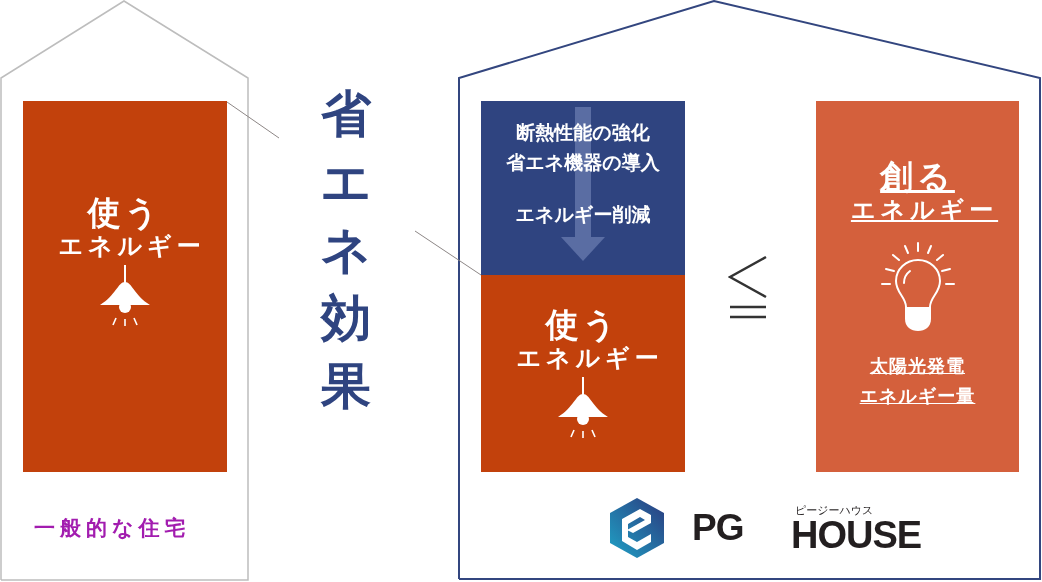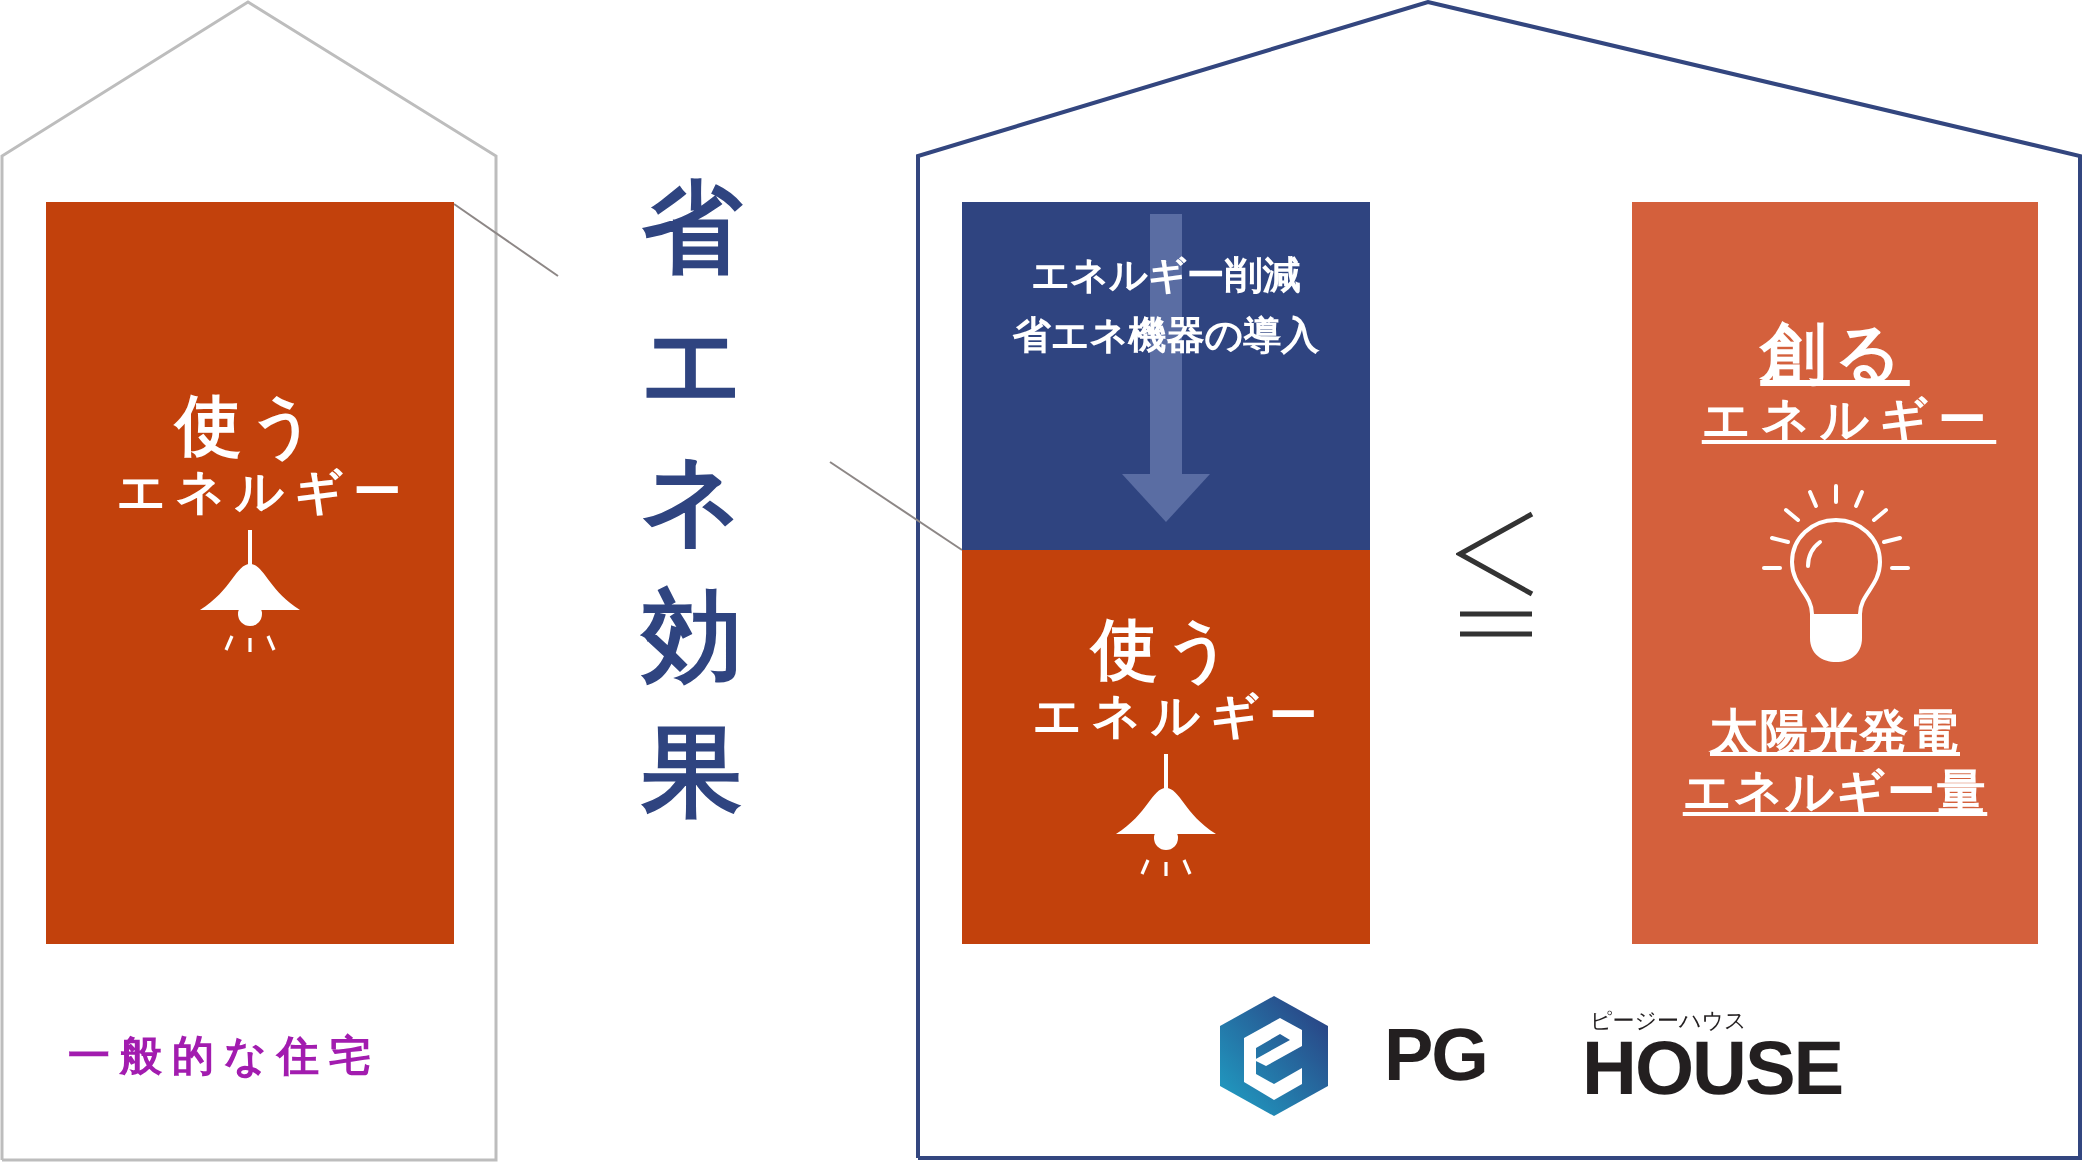--- a/index.html
+++ b/index.html
@@ -7,21 +7,21 @@
          font-family:"DejaVu Sans", "Liberation Sans", sans-serif; }
   .abs { position:absolute; }
   svg.layer { position:absolute; left:0; top:0; }
   .box { position:absolute; color:#ffffff; text-align:center; }
   .gray { background:#c2410c; }
   .navy { background:#2f4480; }
   .orange { background:#d4603c; }
   .big { font-size:33px; font-weight:bold; letter-spacing:4px; line-height:40px; }
   .sub { font-size:24px; font-weight:bold; letter-spacing:5px; line-height:26px;padding-left:14px; }
   .navy-text { font-size:19px; font-weight:bold; line-height:30px; letter-spacing:0px; }
-  .solar { font-size:24px; font-weight:bold; line-height:30px; letter-spacing:1px; }
+  .solar { font-size:18px; font-weight:bold; line-height:30px; letter-spacing:1px; }
   .vert { position:absolute; left:316px; top:80px; width:60px; color:#2f4480;
           font-size:50px; font-weight:bold; line-height:68px; text-align:center; }
   .vert span { display:block; }
   .caption { position:absolute; left:34px; top:514px; font-size:21px; font-weight:bold;
              color:#a21caf; letter-spacing:5px; }
   .leq { position:absolute; left:728px; top:252px; width:42px; height:70px; }
   .logo-text { position:absolute; font-family:"Liberation Sans", sans-serif; color:#231f20; font-weight:bold; }
 </style>
 </head>
 <body>
@@ -58,22 +58,23 @@
   <span>効</span>
   <span>果</span>
 </div>
 
 <div class="box navy" style="left:481px; top:101px; width:204px; height:174px;">
   <svg width="60" height="160" viewBox="0 0 60 160" style="position:absolute; left:72px; top:6px;">
     <rect x="22" y="0" width="16" height="130" fill="#5a6da3"></rect>
     <polygon points="8,130 52,130 30,154" fill="#5a6da3"></polygon>
   </svg>
   <div style="position:relative;">
+    <div class="navy-text" style="margin-top:16px;">断熱性能の強化</div>
+    <div class="navy-text">省エネ機器の導入</div>
     <div class="navy-text" style="margin-top:22px;">エネルギー削減</div>
-    <div class="navy-text">省エネ機器の導入</div>
   </div>
 </div>
 
 <div class="box gray" style="left:481px; top:275px; width:204px; height:197px;">
   <div class="big" style="margin-top:30px;">使う</div>
   <div class="sub">エネルギー</div>
   <svg width="70" height="70" viewBox="0 0 70 70" style="margin-top:6px;">
     <line x1="35" y1="0" x2="35" y2="18" stroke="#fff" stroke-width="2"></line>
     <path d="M35 17 C28 17 26 30 10 40 L60 40 C44 30 42 17 35 17 Z" fill="#fff"></path>
     <circle cx="35" cy="42" r="6" fill="#fff"></circle>

